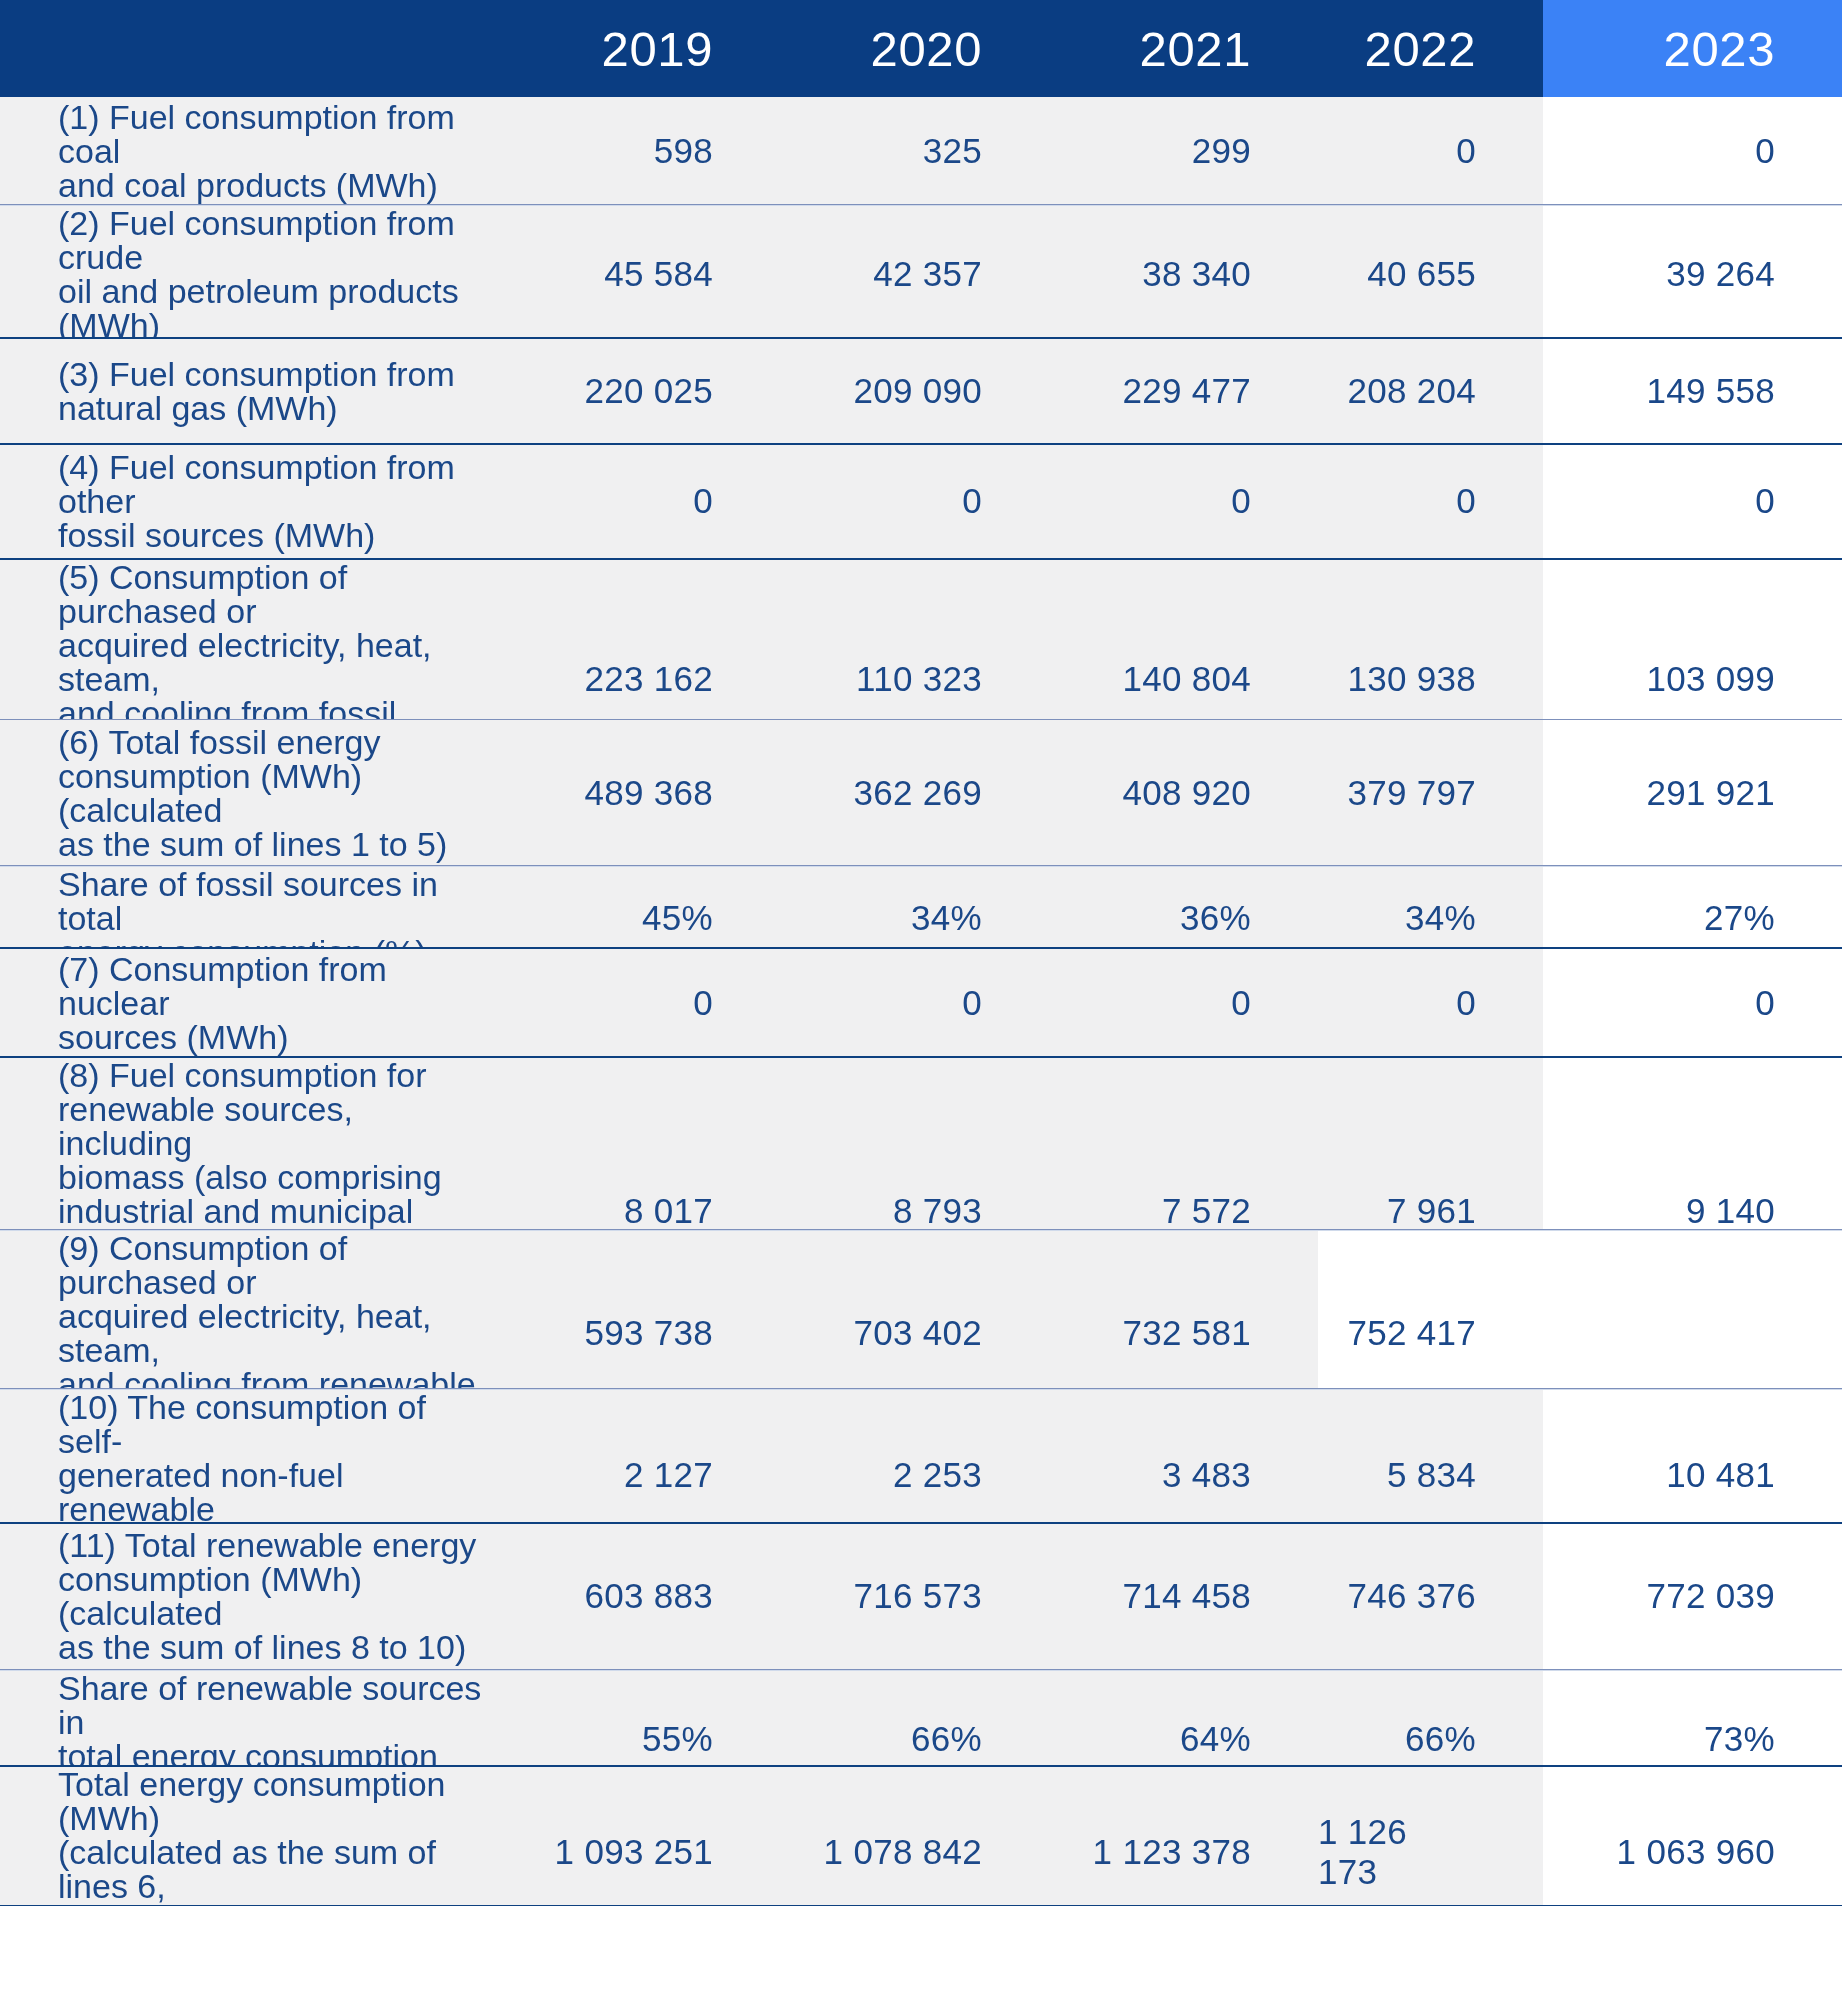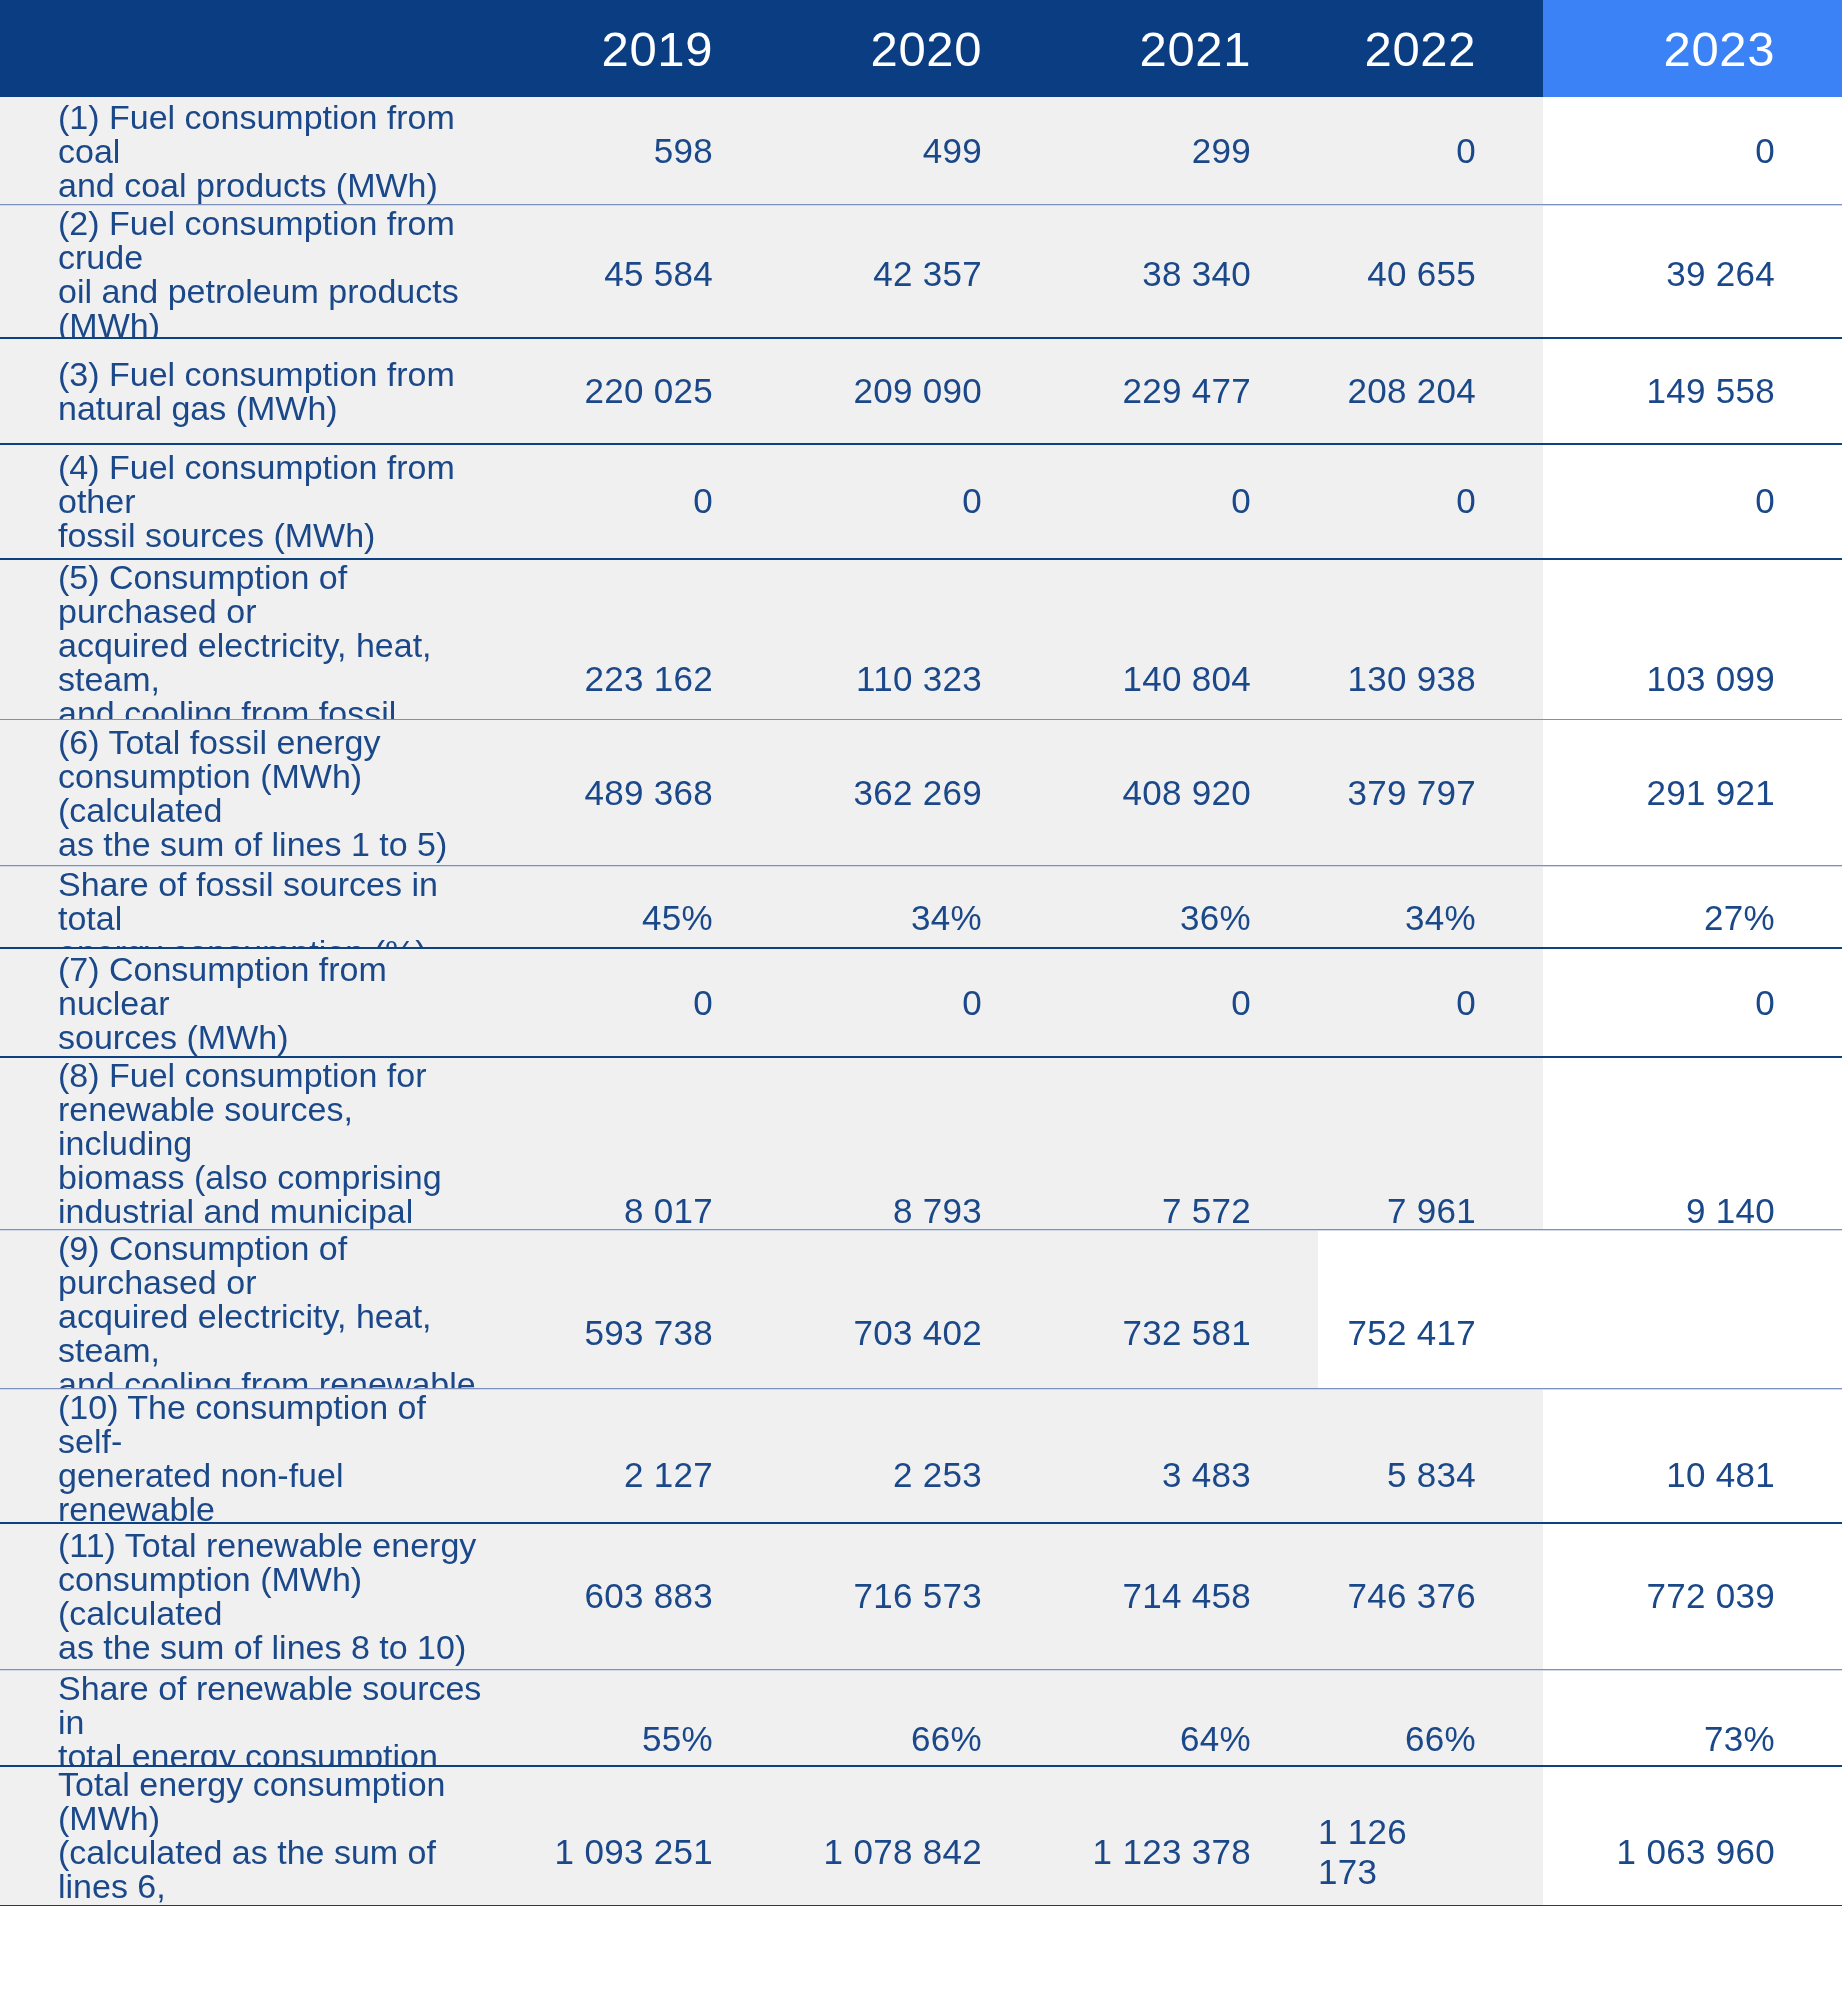--- a/index.html
+++ b/index.html
@@ -34,21 +34,21 @@
     <div class="cell">2020</div>
     <div class="cell">2021</div>
     <div class="cell">2022</div>
     <div class="cell hl">2023</div>
   </div>
 
   <div class="row body-row" style="height:107px">
     <div class="cell label-cell">(1) Fuel consumption from coal
 and coal products (MWh)</div>
     <div class="cell num-cell">598</div>
-    <div class="cell num-cell">499</div>
+    <div class="cell num-cell">325</div>
     <div class="cell num-cell">299</div>
     <div class="cell num-cell">0</div>
     <div class="cell num-cell last">0</div>
   </div>
   <div class="sep light"></div>
 
   <div class="row body-row" style="height:131px">
     <div class="cell label-cell">(2) Fuel consumption from crude
 oil and petroleum products
 (MWh)</div>

